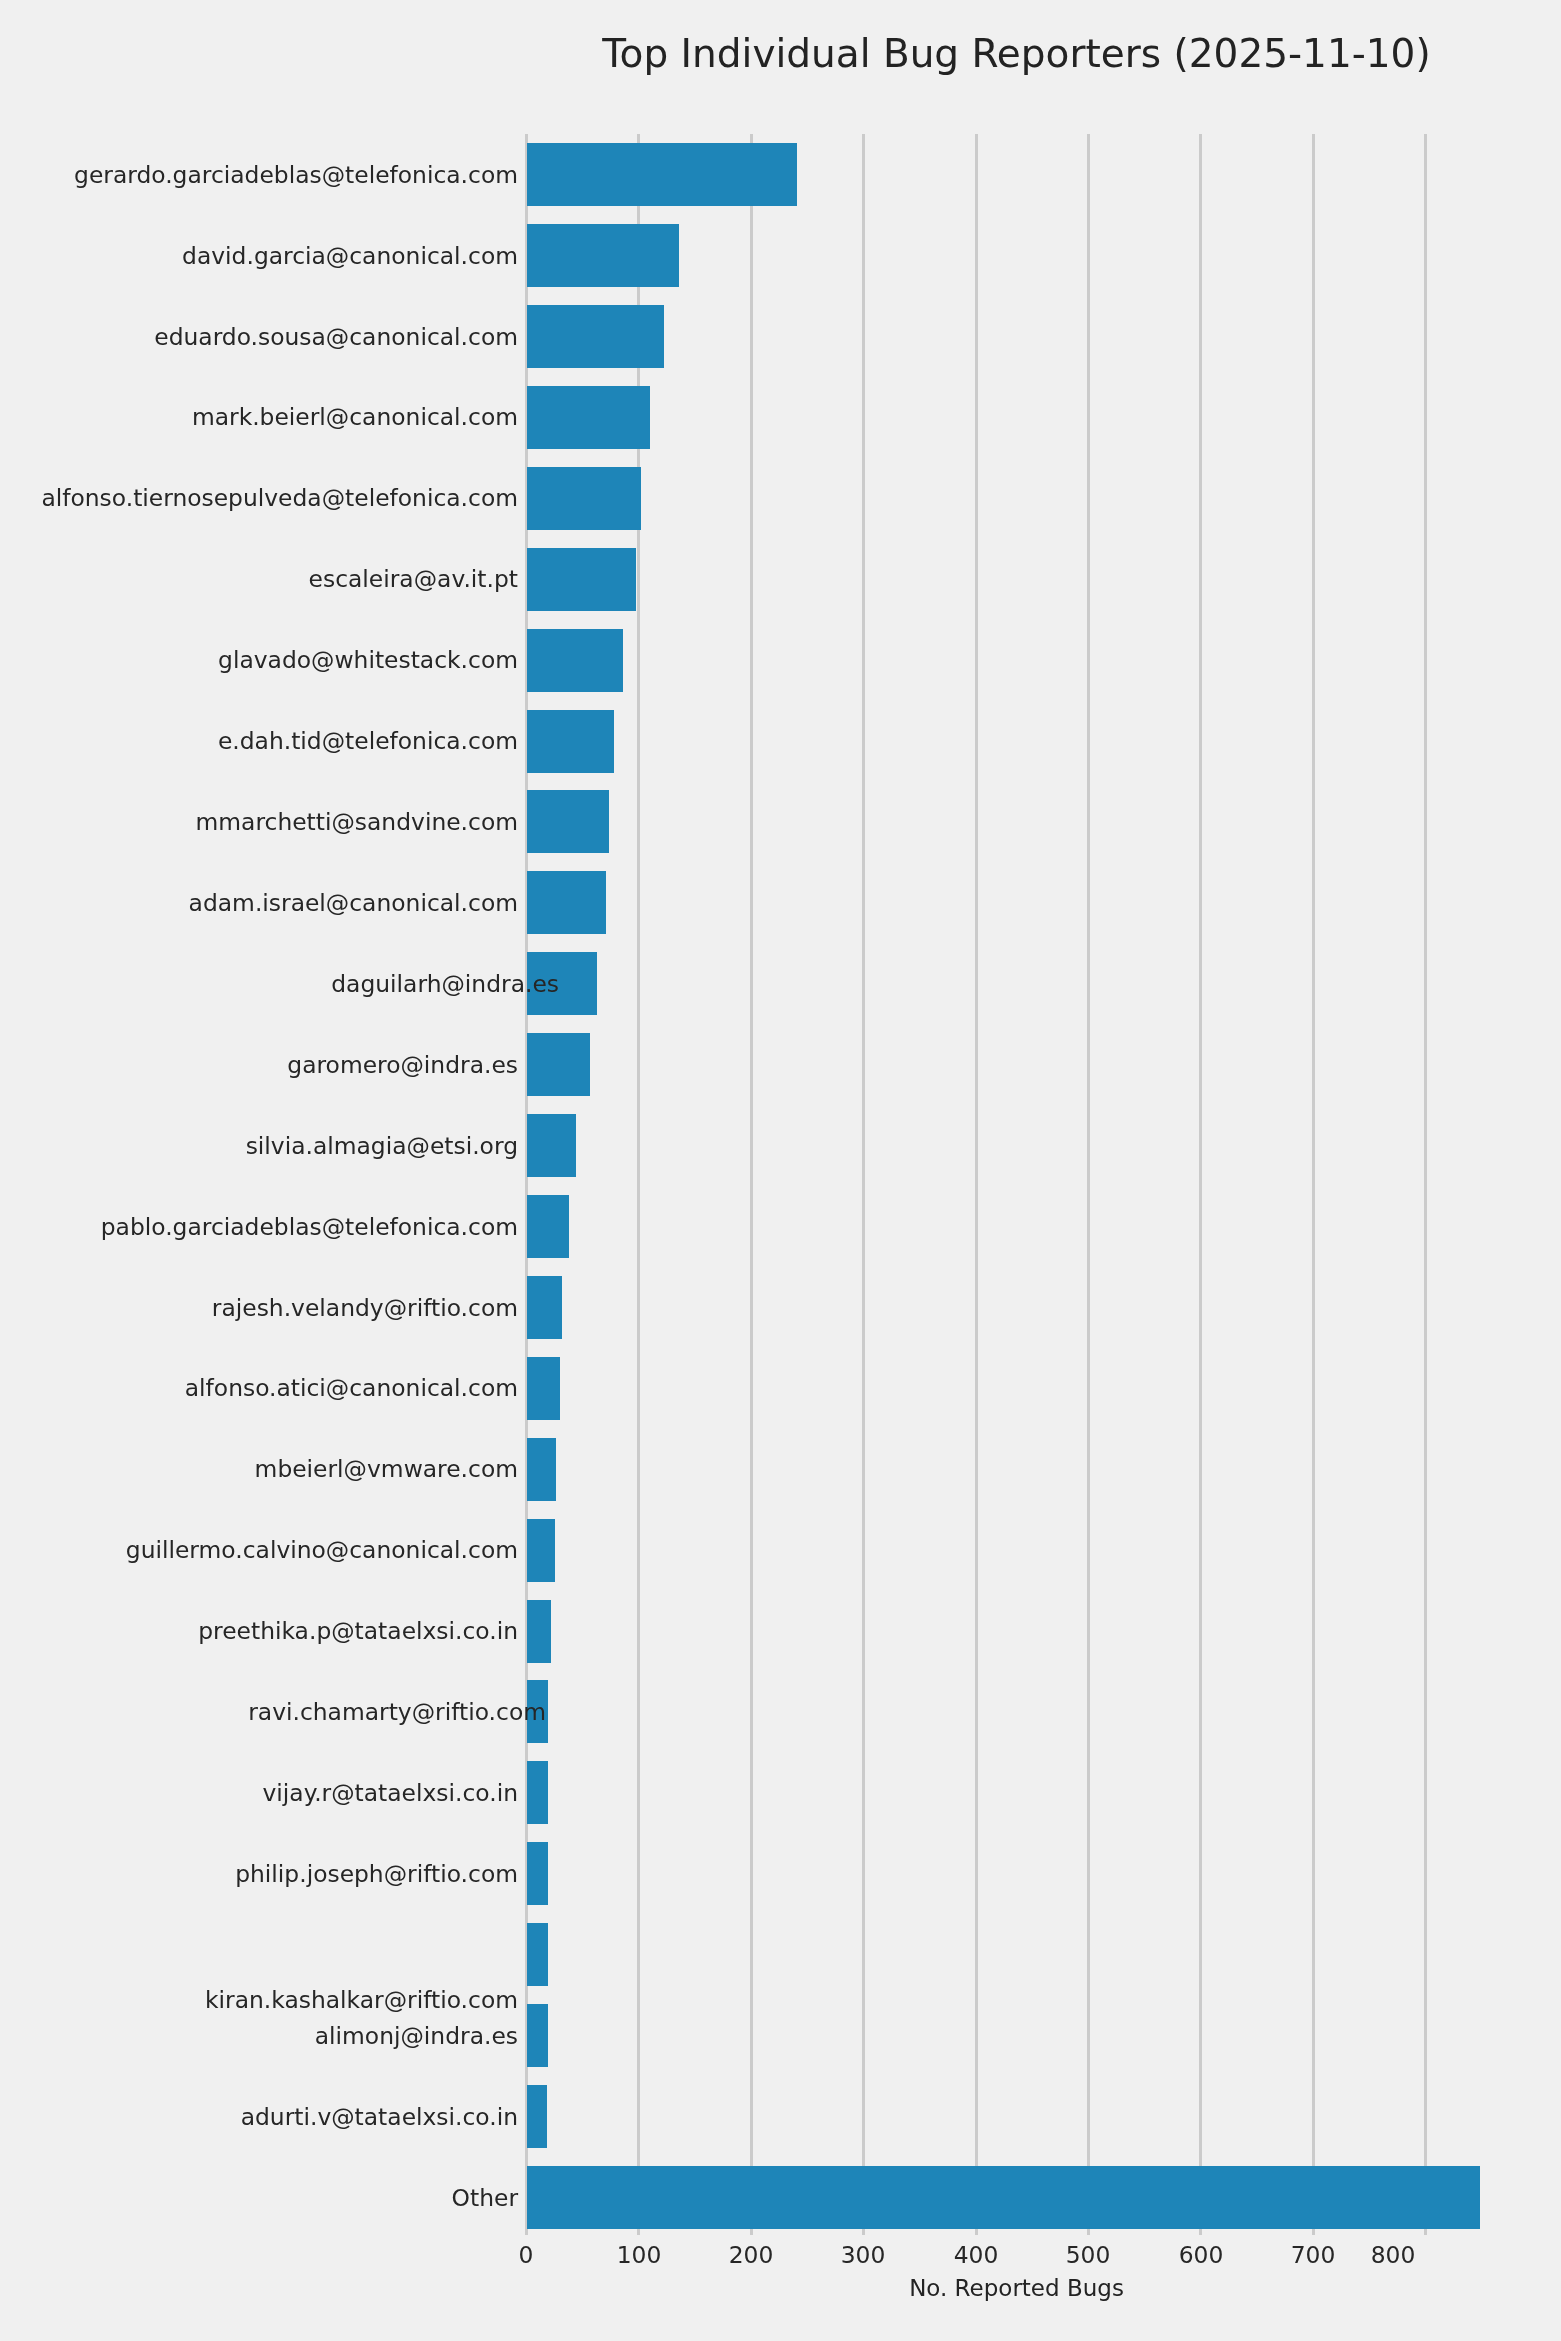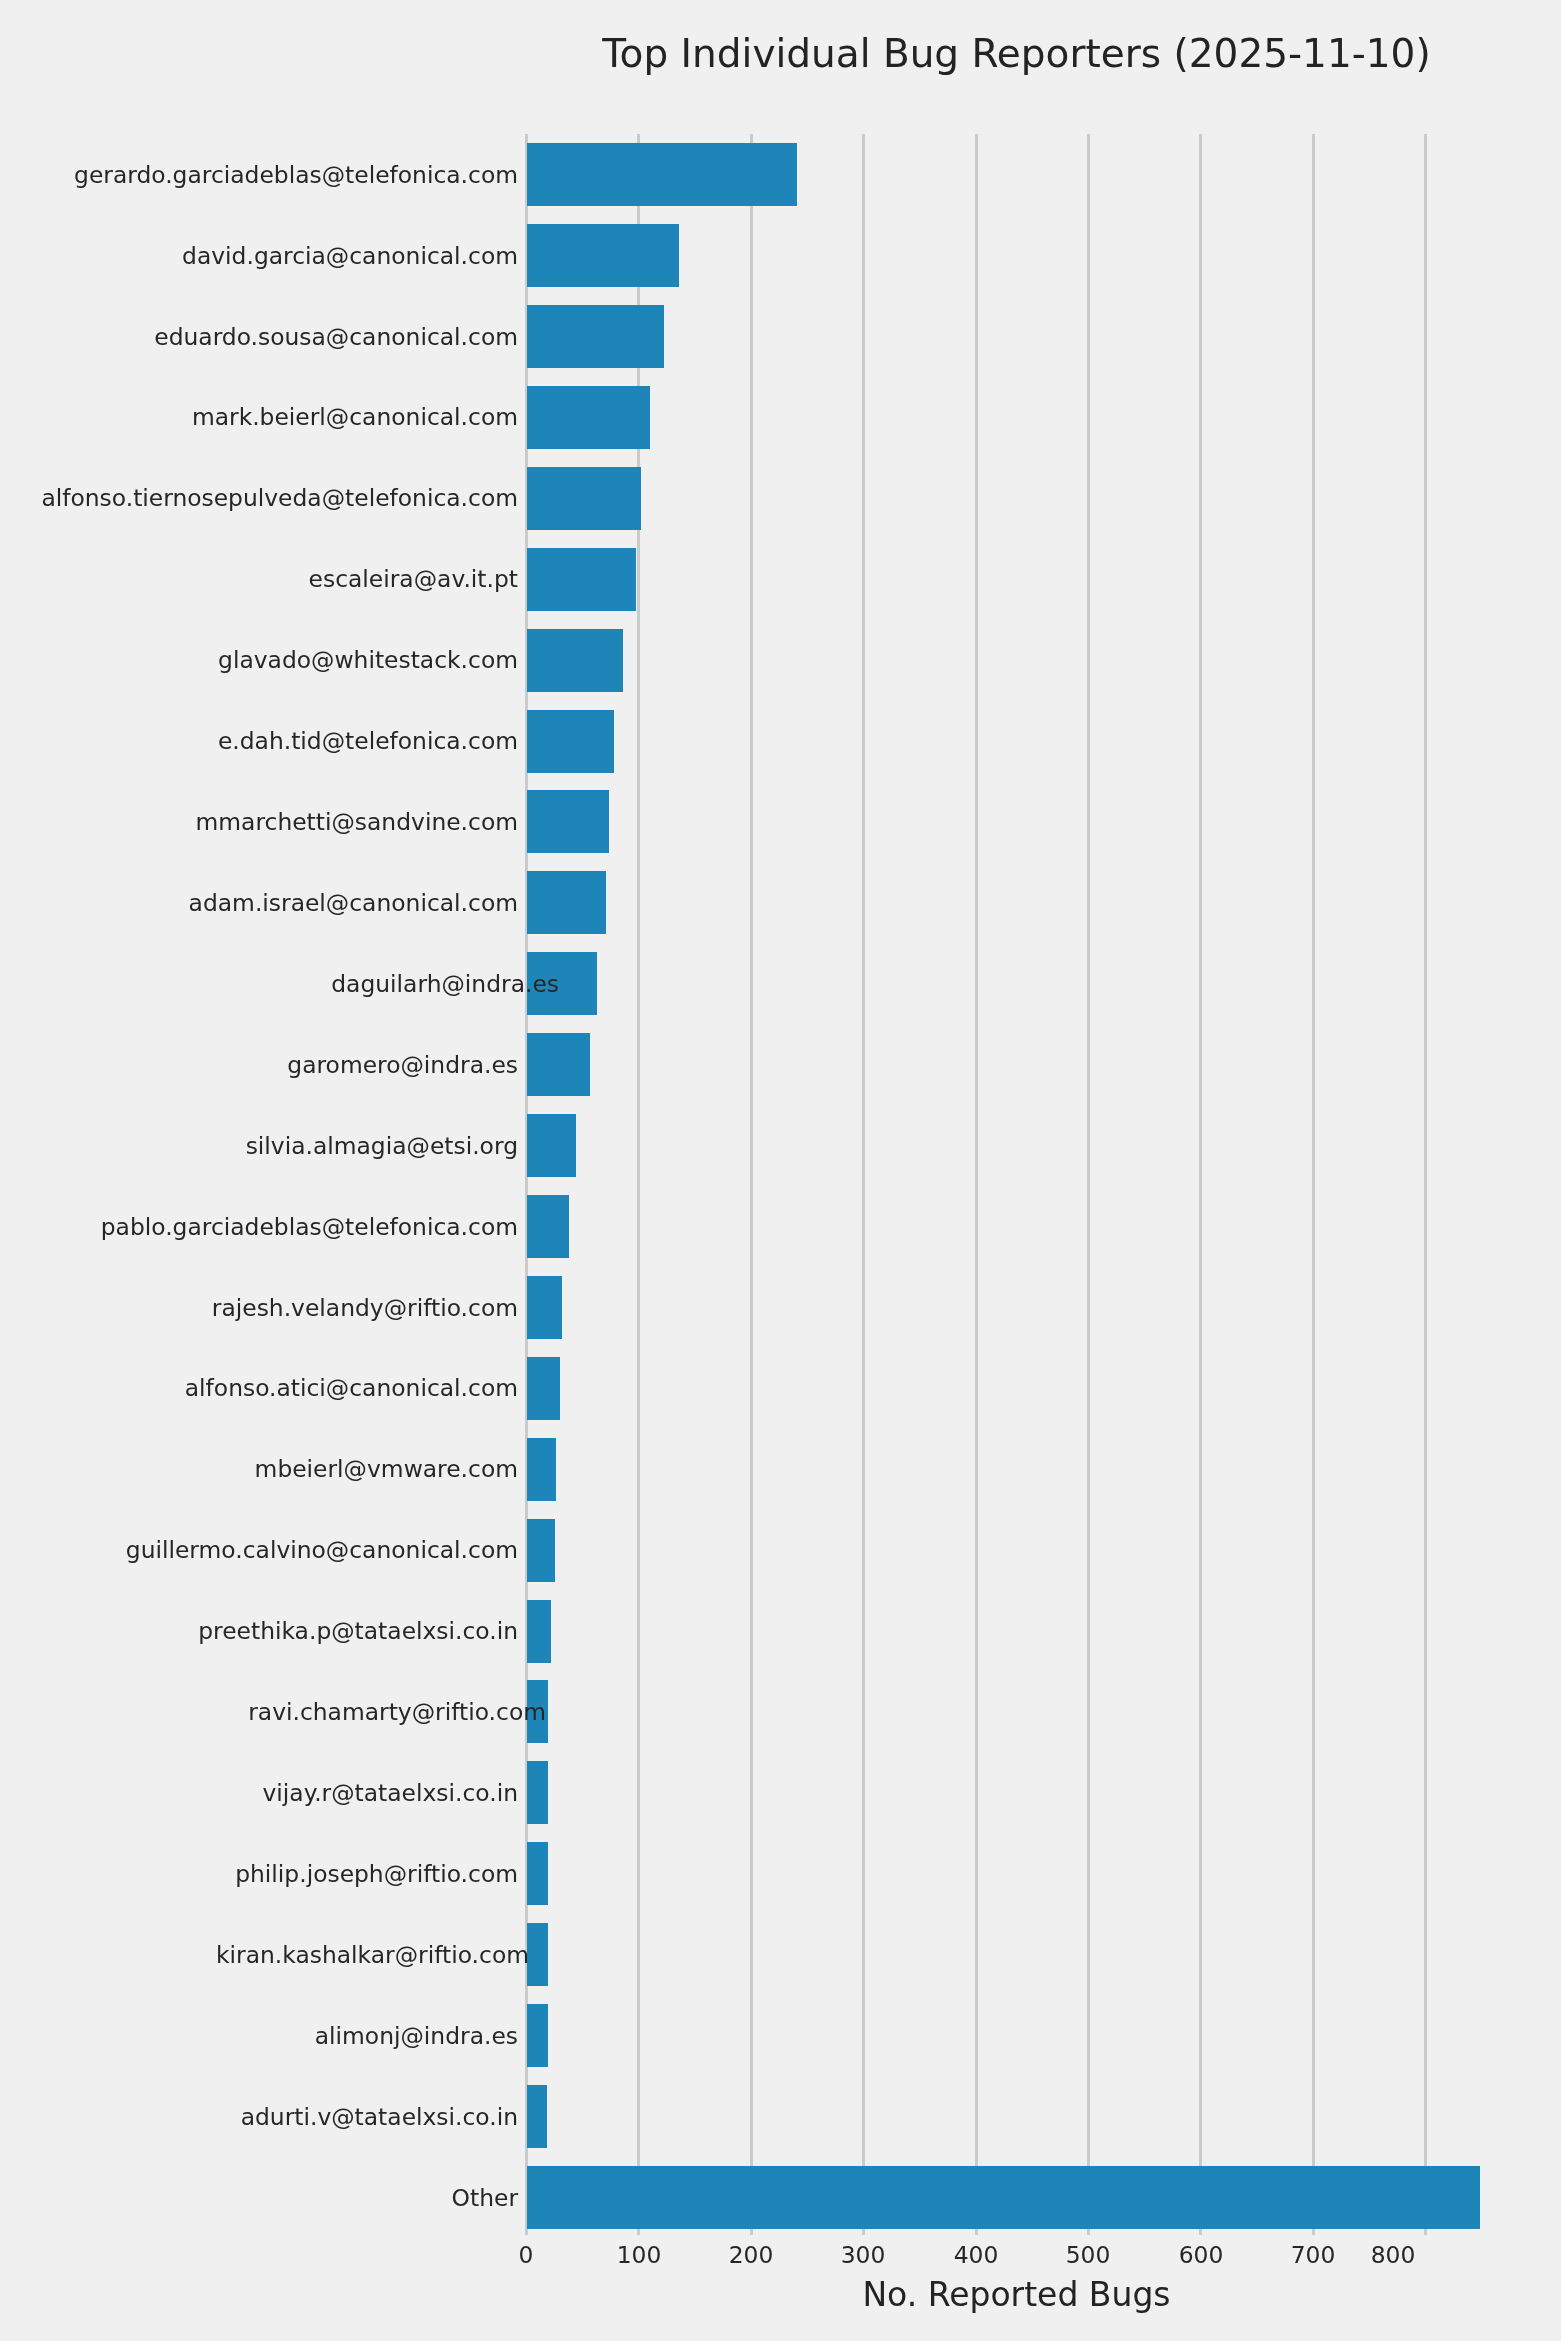--- a/index.html
+++ b/index.html
@@ -54,21 +54,21 @@
     text-align: center;
     font-size: 23.4px;
     color: #262626;
   }
   .xlabel {
     position: absolute;
     left: 526px;
     width: 981px;
     top: 2275px;
     text-align: center;
-    font-size: 33px;
+    font-size: 23px;
     color: #232323;
   }
 </style>
 </head>
 <body style="background: rgb(240, 240, 240);">
 
 <div class="plot">
   <div class="chart-title">Top Individual Bug Reporters (2025-11-10)</div>
   <div id="gridlines">
       <div class="gridline" style="left: 525px; background: rgb(203, 203, 203);"></div>
@@ -125,21 +125,21 @@
       <div class="ylab" style="top: 1130px;">silvia.almagia@etsi.org</div>
       <div class="ylab" style="top: 1211px;">pablo.garciadeblas@telefonica.com</div>
       <div class="ylab" style="top: 1292px;">rajesh.velandy@riftio.com</div>
       <div class="ylab" style="top: 1372px;">alfonso.atici@canonical.com</div>
       <div class="ylab" style="top: 1453px;">mbeierl@vmware.com</div>
       <div class="ylab" style="top: 1534px;">guillermo.calvino@canonical.com</div>
       <div class="ylab" style="top: 1615px;">preethika.p@tataelxsi.co.in</div>
       <div class="ylab" style="top: 1696px; padding-left: 28px;">ravi.chamarty@riftio.com</div>
       <div class="ylab" style="top: 1777px;">vijay.r@tataelxsi.co.in</div>
       <div class="ylab" style="top: 1858px;">philip.joseph@riftio.com</div>
-      <div class="ylab" style="top: 1939px; padding-left: 11px;">kiran.kashalkar@riftio.com</div>
+      <div class="ylab" style="top: 1984px;">kiran.kashalkar@riftio.com</div>
       <div class="ylab" style="top: 2020px;">alimonj@indra.es</div>
       <div class="ylab" style="top: 2101px;">adurti.v@tataelxsi.co.in</div>
       <div class="ylab" style="top: 2182px;">Other</div>
     </div>
   <div id="xticks">
       <div class="xtick" style="left: 448px;">0</div>
       <div class="xtick" style="left: 561px;">100</div>
       <div class="xtick" style="left: 673px;">200</div>
       <div class="xtick" style="left: 785px;">300</div>
       <div class="xtick" style="left: 898px; text-align: center;">400</div>

